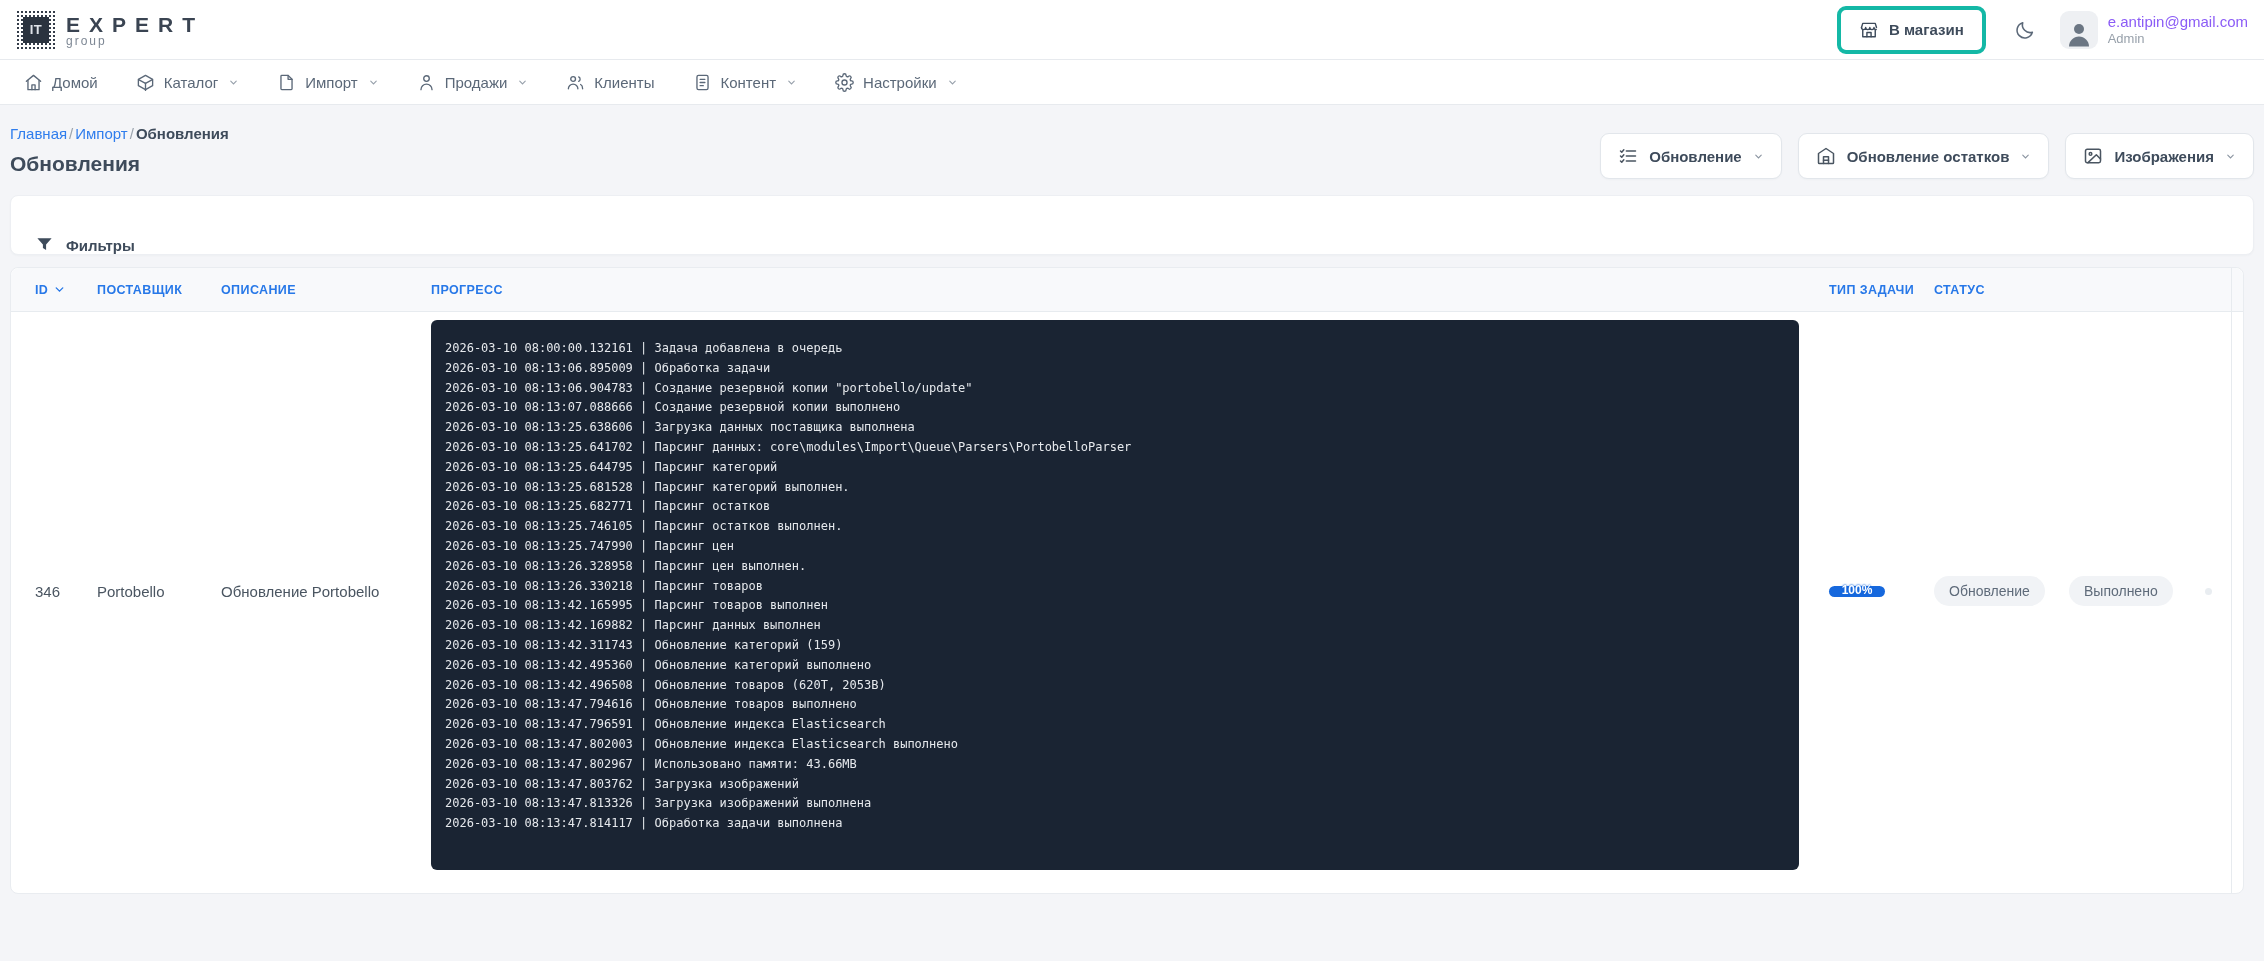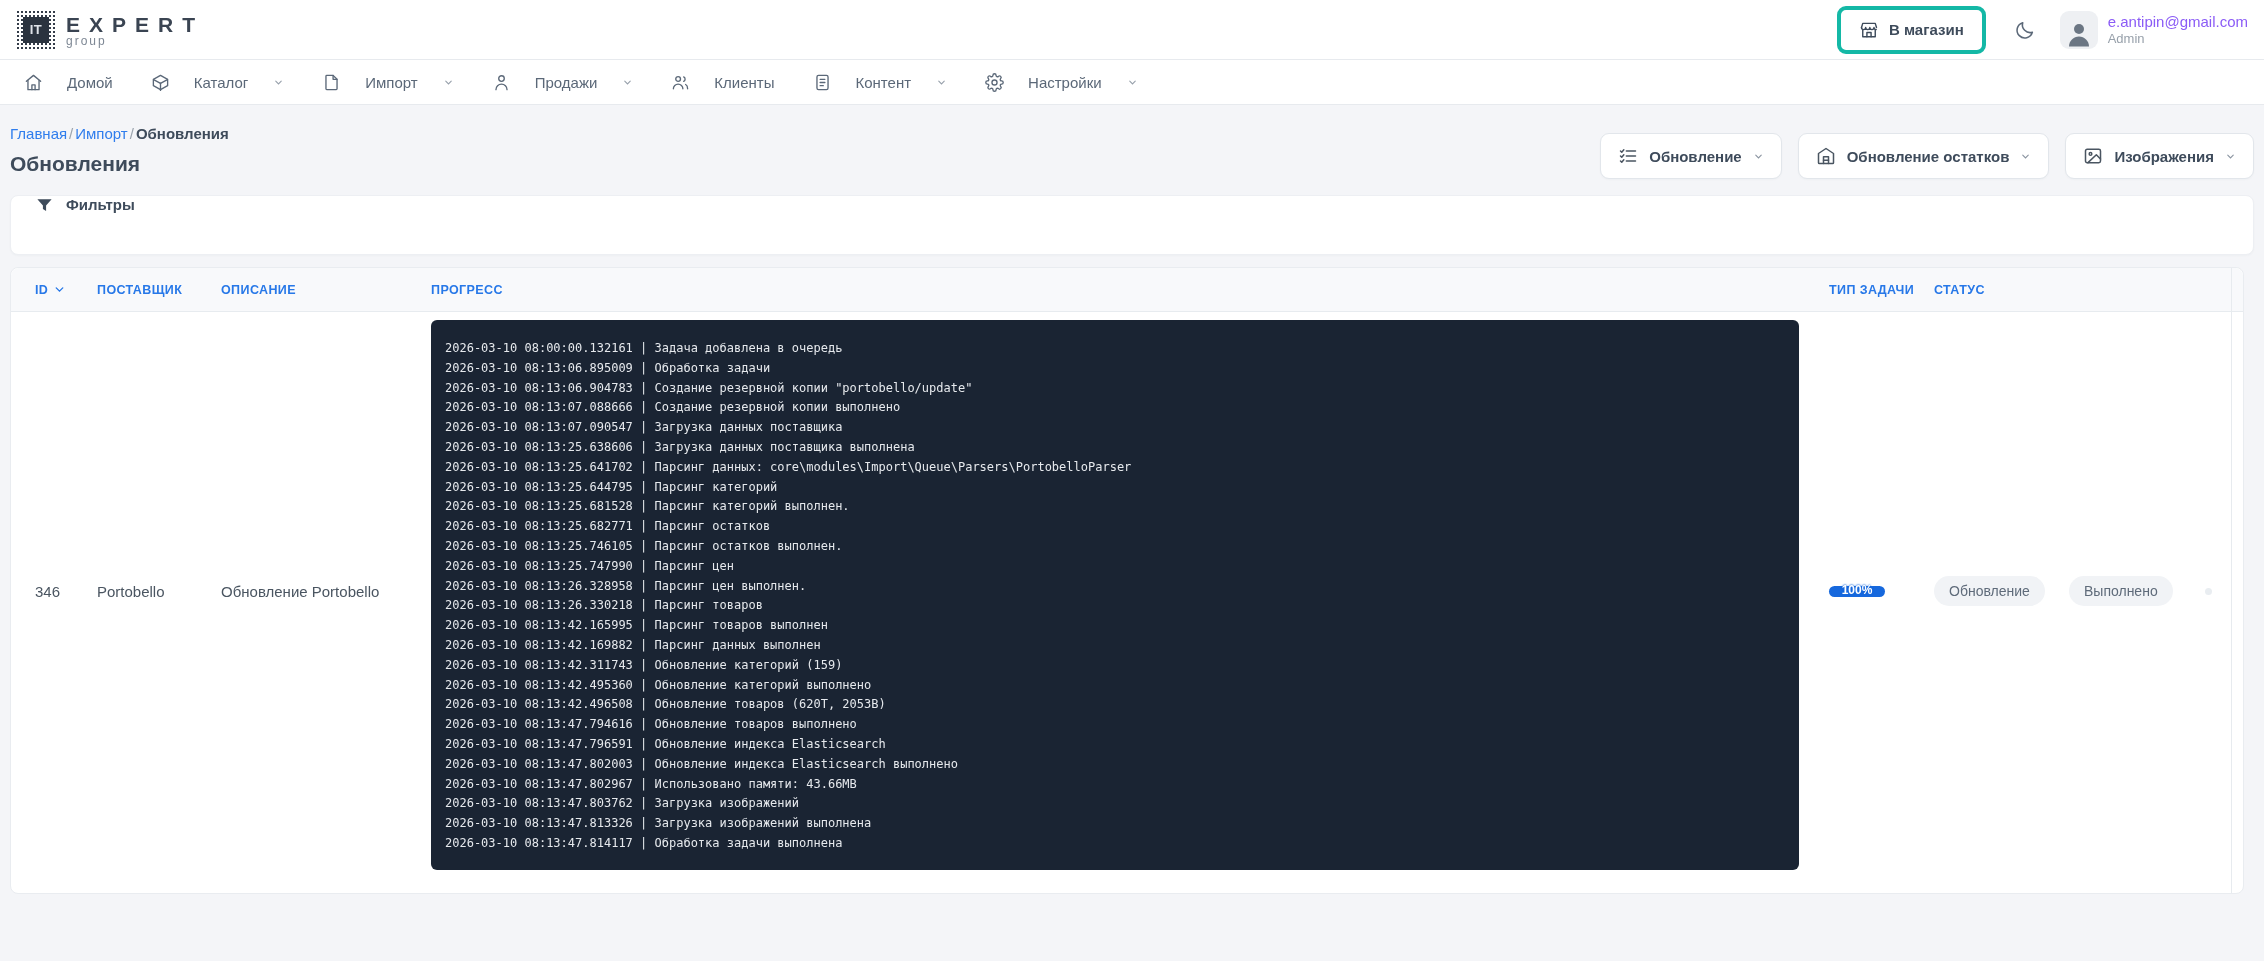--- a/index.html
+++ b/index.html
@@ -45,21 +45,21 @@
   }
   .user-info { margin-left: 10px; display: flex; flex-direction: column; }
   .user-email { font-size: 15px; color: #8b5cf6; line-height: 18px; }
   .user-role { font-size: 13px; color: #98a1ab; line-height: 16px; }
 
   
   .navbar {
     height: 45px; background: #fff; border-bottom: 1px solid #e7eaee;
     display: flex; align-items: center; padding: 0 24px; gap: 38px;
   }
-  .nav-item { display: flex; align-items: center; gap: 24px; color: #5b6878; font-size: 15px; cursor: pointer; }
+  .nav-item { display: flex; align-items: center; gap: 9px; color: #5b6878; font-size: 15px; cursor: pointer; }
   .nav-item .chev { color: #97a0ab; margin-left: 1px; }
 
   
   .content { padding: 0 10px; }
 
   .page-head { display: flex; align-items: flex-start; justify-content: space-between; padding: 14px 0 12px 0; }
   .breadcrumb { display: flex; align-items: flex-start; gap: 2px; font-size: 15px; margin-top: 6px; }
   .breadcrumb a { color: #2f7ded; text-decoration: none; cursor: pointer; }
   .crumb-sep { color: #9aa3ad; }
   .crumb-current { color: #3e4b5b; font-weight: 600; }
@@ -70,21 +70,21 @@
     display: flex; align-items: center; gap: 11px; background: #fff;
     border: 1px solid #e2e6eb; border-radius: 9px; padding: 12px 17px;
     font-size: 15px; font-weight: 600; color: #3e4b5b; cursor: pointer;
     box-shadow: 0 1px 2px rgba(40,50,70,0.03);
   }
   .action-btn .chev { color: #8a94a0; }
 
   
   .filters-card {
     background: #fff; border-radius: 8px; border: 1px solid #edeff3;
-    height: 60px; display: flex; align-items: flex-start; padding: 0 24px; gap: 12px;
+    height: 60px; display: flex; align-items: flex-end; padding: 0 24px; gap: 12px;
     margin-top: 4px; box-shadow: 0 1px 2px rgba(40,50,70,0.03); cursor: pointer;
   }
   .filters-label { font-size: 15px; font-weight: 600; color: #3e4b5b; }
 
   
   .table-card {
     background: #fff; border-radius: 8px; border: 1px solid #e9ecf0;
     margin-top: 12px; position: relative; height: 627px; width: 2234px; overflow: hidden;
   }
   .right-divider { position: absolute; top: 0; bottom: 0; right: 11px; width: 1px; background: #e7ebef; }
@@ -375,21 +375,20 @@
       <div class="td">346</div>
       <div class="td">Portobello</div>
       <div class="td">Обновление Portobello</div>
 
       <div class="log-cell">
         <div class="log-box">
           <div class="log-line">2026-03-10 08:00:00.132161 | Задача добавлена в очередь</div>
           <div class="log-line">2026-03-10 08:13:06.895009 | Обработка задачи</div>
           <div class="log-line">2026-03-10 08:13:06.904783 | Создание резервной копии "portobello/update"</div>
           <div class="log-line">2026-03-10 08:13:07.088666 | Создание резервной копии выполнено</div>
-          <div class="log-line">2026-03-10 08:13:07.090547 | Загрузка данных поставщика</div>
           <div class="log-line">2026-03-10 08:13:25.638606 | Загрузка данных поставщика выполнена</div>
           <div class="log-line">2026-03-10 08:13:25.641702 | Парсинг данных: core\modules\Import\Queue\Parsers\PortobelloParser</div>
           <div class="log-line">2026-03-10 08:13:25.644795 | Парсинг категорий</div>
           <div class="log-line">2026-03-10 08:13:25.681528 | Парсинг категорий выполнен.</div>
           <div class="log-line">2026-03-10 08:13:25.682771 | Парсинг остатков</div>
           <div class="log-line">2026-03-10 08:13:25.746105 | Парсинг остатков выполнен.</div>
           <div class="log-line">2026-03-10 08:13:25.747990 | Парсинг цен</div>
           <div class="log-line">2026-03-10 08:13:26.328958 | Парсинг цен выполнен.</div>
           <div class="log-line">2026-03-10 08:13:26.330218 | Парсинг товаров</div>
           <div class="log-line">2026-03-10 08:13:42.165995 | Парсинг товаров выполнен</div>

